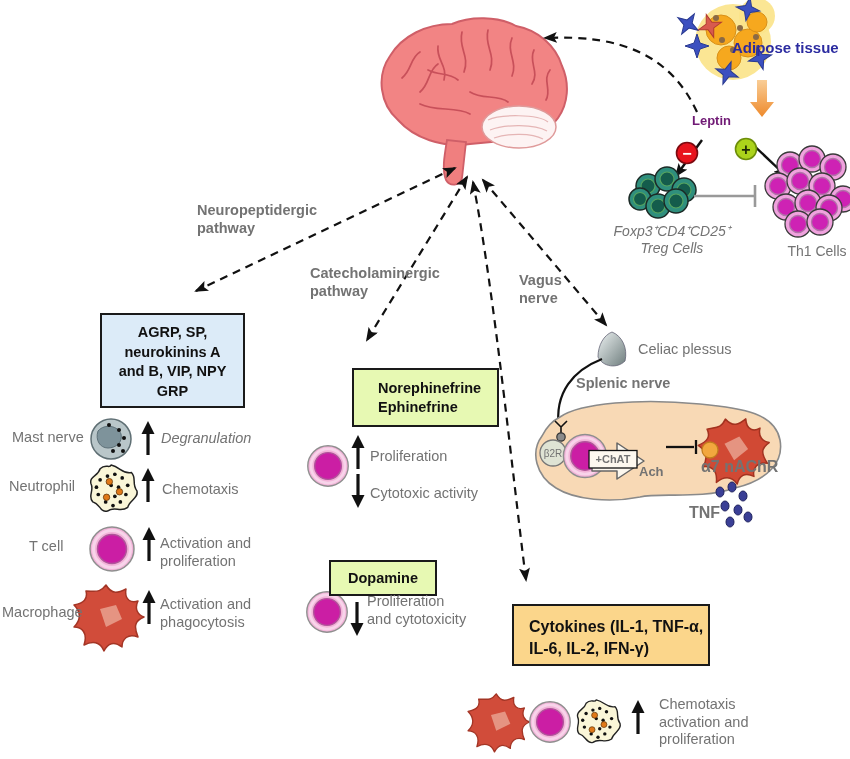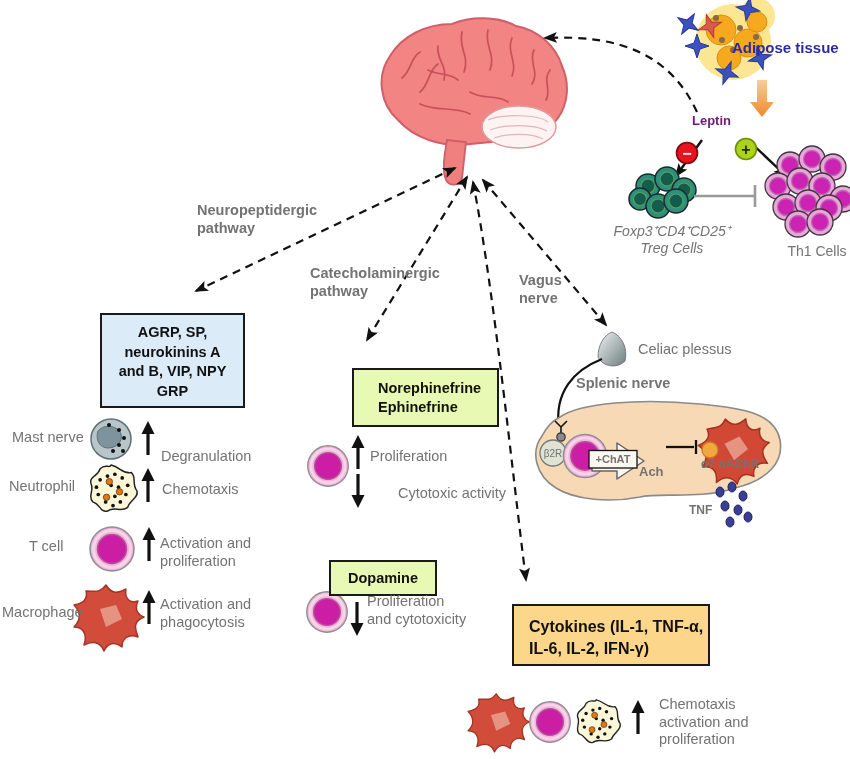--- a/index.html
+++ b/index.html
@@ -15,21 +15,21 @@
   .box-green{background:#e7f9b3;}
   .box-orange{background:#fbd68b;}
   #neuro-box{left:100px;top:313px;width:145px;height:95px;text-align:center;
              padding-top:8px;font-size:14.5px;line-height:1.36;}
   #nor-box{left:310px;top:368px;width:147px;height:59px;padding:9px 0 0 24px;
            font-size:14.5px;line-height:1.3;margin-left:42px;}
   #dopamine-box{left:329px;top:544px;width:108px;height:36px;text-align:center;
                 line-height:33px;font-size:14.5px;margin-top:16px;}
   #cytokines-box{left:512px;top:604px;width:198px;height:62px;padding:10px 0 0 15px;
                  font-size:16px;line-height:1.4;}
-  .small{font-size:12px;line-height:1.1;}
+  .small{font-size:16px;line-height:1.1;}
 </style>
 </head>
 <body>
 
 <div id="stage">
 
 <svg id="art" width="850" height="759" viewBox="0 0 850 759">
   <defs>
     <marker id="ah" markerUnits="userSpaceOnUse" markerWidth="15" markerHeight="12" refX="12" refY="5.5" orient="auto">
       <path d="M0,0 L14,5.5 L0,11 L3,5.5 Z" fill="#111"></path>
@@ -343,34 +343,34 @@
 pathway</div>
 <div class="lbl b" style="left:519px;top:272px;">Vagus
 nerve</div>
 
 <div id="neuro-box" class="box box-blue">AGRP, SP,
 neurokinins A
 and B, VIP, NPY
 GRP</div>
 
 <div class="lbl" style="left:12px;top:429px;">Mast nerve</div>
-<div class="lbl" style="left:161px;top:448px;">Degranulation</div>
+<div class="lbl" style="left:161px;top:430px;font-style:italic;">Degranulation</div>
 <div class="lbl" style="left:9px;top:478px;">Neutrophil</div>
 <div class="lbl" style="left:162px;top:481px;">Chemotaxis</div>
 <div class="lbl" style="left:29px;top:538px;">T cell</div>
 <div class="lbl" style="left:160px;top:535px;">Activation and
 proliferation</div>
 <div class="lbl" style="left:2px;top:604px;">Macrophage</div>
 <div class="lbl" style="left:160px;top:596px;">Activation and
 phagocytosis</div>
 
 <div id="nor-box" class="box box-green">Norephinefrine
 Ephinefrine</div>
 <div class="lbl" style="left:370px;top:448px;">Proliferation</div>
-<div class="lbl" style="left:370px;top:485px;margin-left:28px;">Cytotoxic activity</div>
+<div class="lbl" style="left:370px;top:485px;">Cytotoxic activity</div>
 <div id="dopamine-box" class="box box-green">Dopamine</div>
 <div class="lbl" style="left:367px;top:593px;">Proliferation
 and cytotoxicity</div>
 
 <div class="lbl" style="left:638px;top:341px;">Celiac plessus</div>
 <div class="lbl b" style="left:576px;top:375px;">Splenic nerve</div>
 <div class="lbl ctr small" style="left:540px;top:448px;width:26px;font-size:10px;">β2R</div>
 <div class="lbl ctr b small" style="left:589px;top:453px;width:48px;font-size:11px;">+ChAT</div>
 <div class="lbl b" style="left:639px;top:438px;font-size:13px;margin-top:26px;">Ach</div>
 <div class="lbl b small" style="left:701px;top:458px;">α7 nAChR</div>

